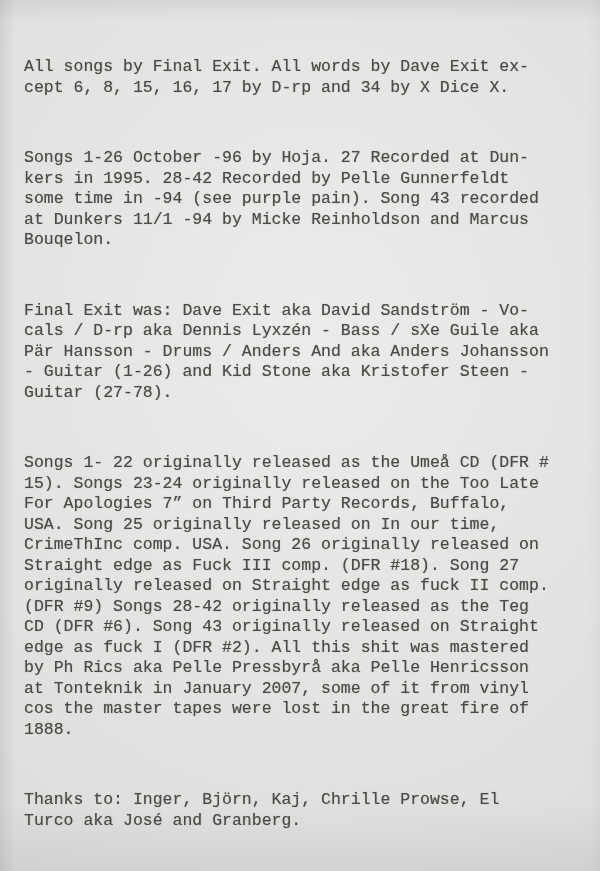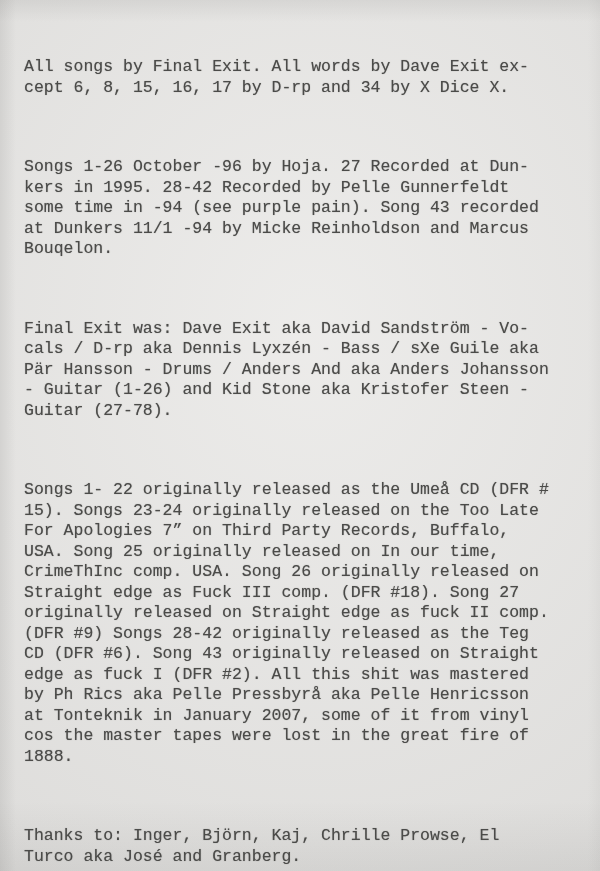--- a/index.html
+++ b/index.html
@@ -30,21 +30,21 @@
     line-height: 20.5px;
     color: #4b4b49;
     text-shadow: 0 0 1px rgba(75,75,73,0.55);
     white-space: pre;
     overflow: hidden;
   }
   .para {
     margin: 0;
   }
   .para + .para {
-    margin-top: 18px;
+    margin-top: 9px;
   }
 </style>
 </head>
 <body>
 
 <div class="paper">
   <div class="para">All songs by Final Exit. All words by Dave Exit ex-
 cept 6, 8, 15, 16, 17 by D-rp and 34 by X Dice X.</div>
   <div class="para">Songs 1-26 October -96 by Hoja. 27 Recorded at Dun-
 kers in 1995. 28-42 Recorded by Pelle Gunnerfeldt

